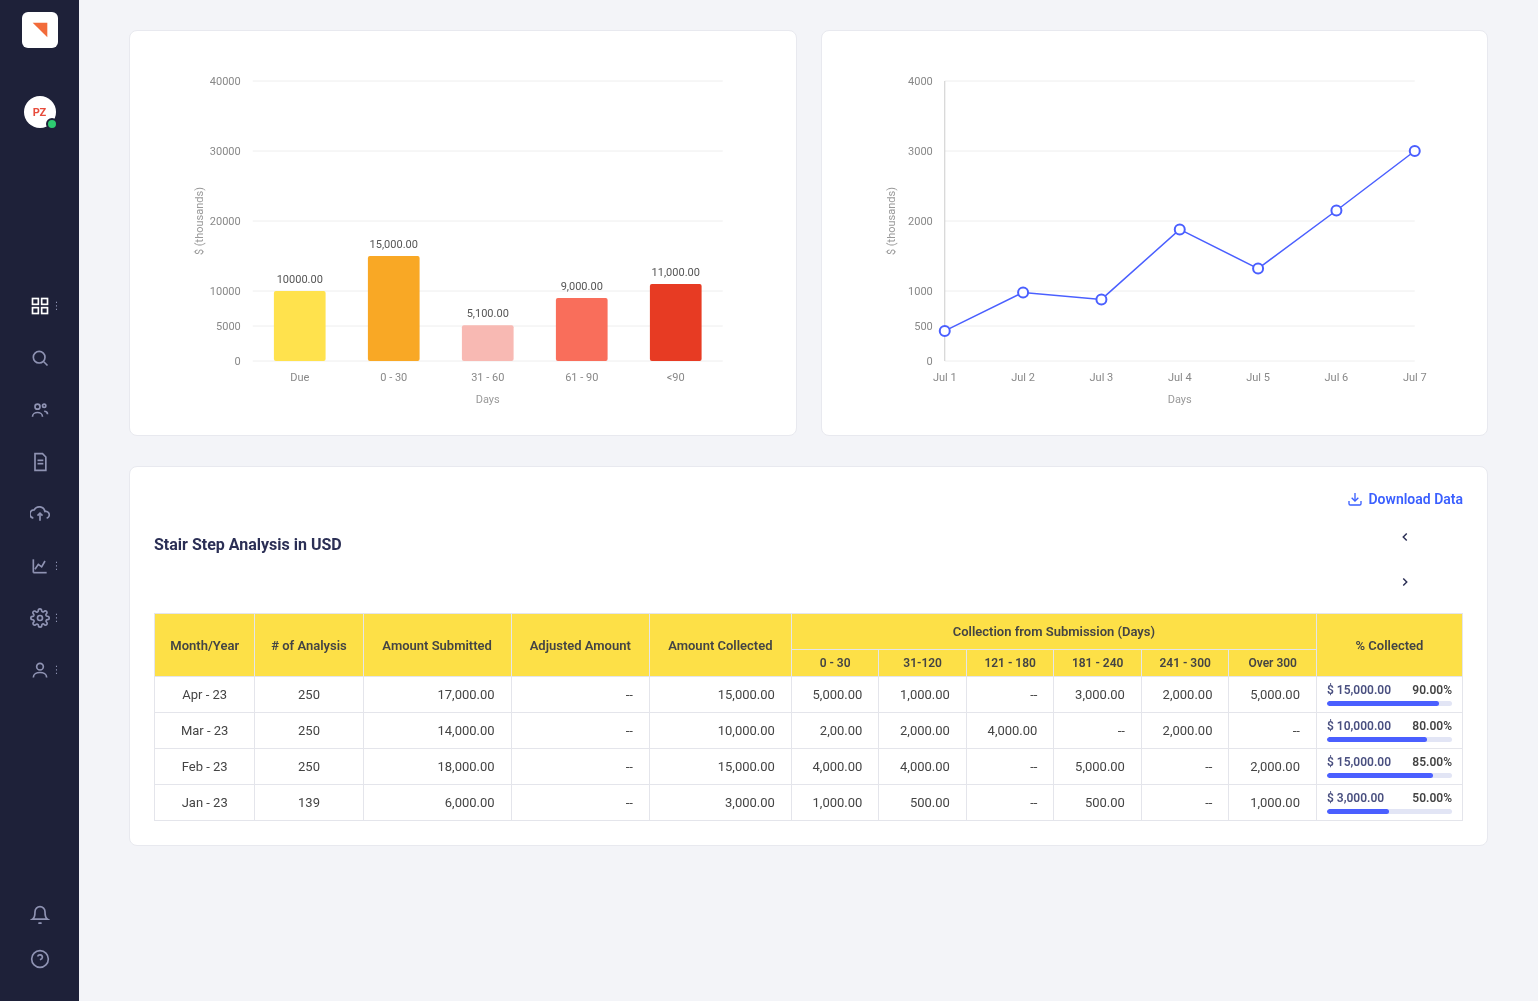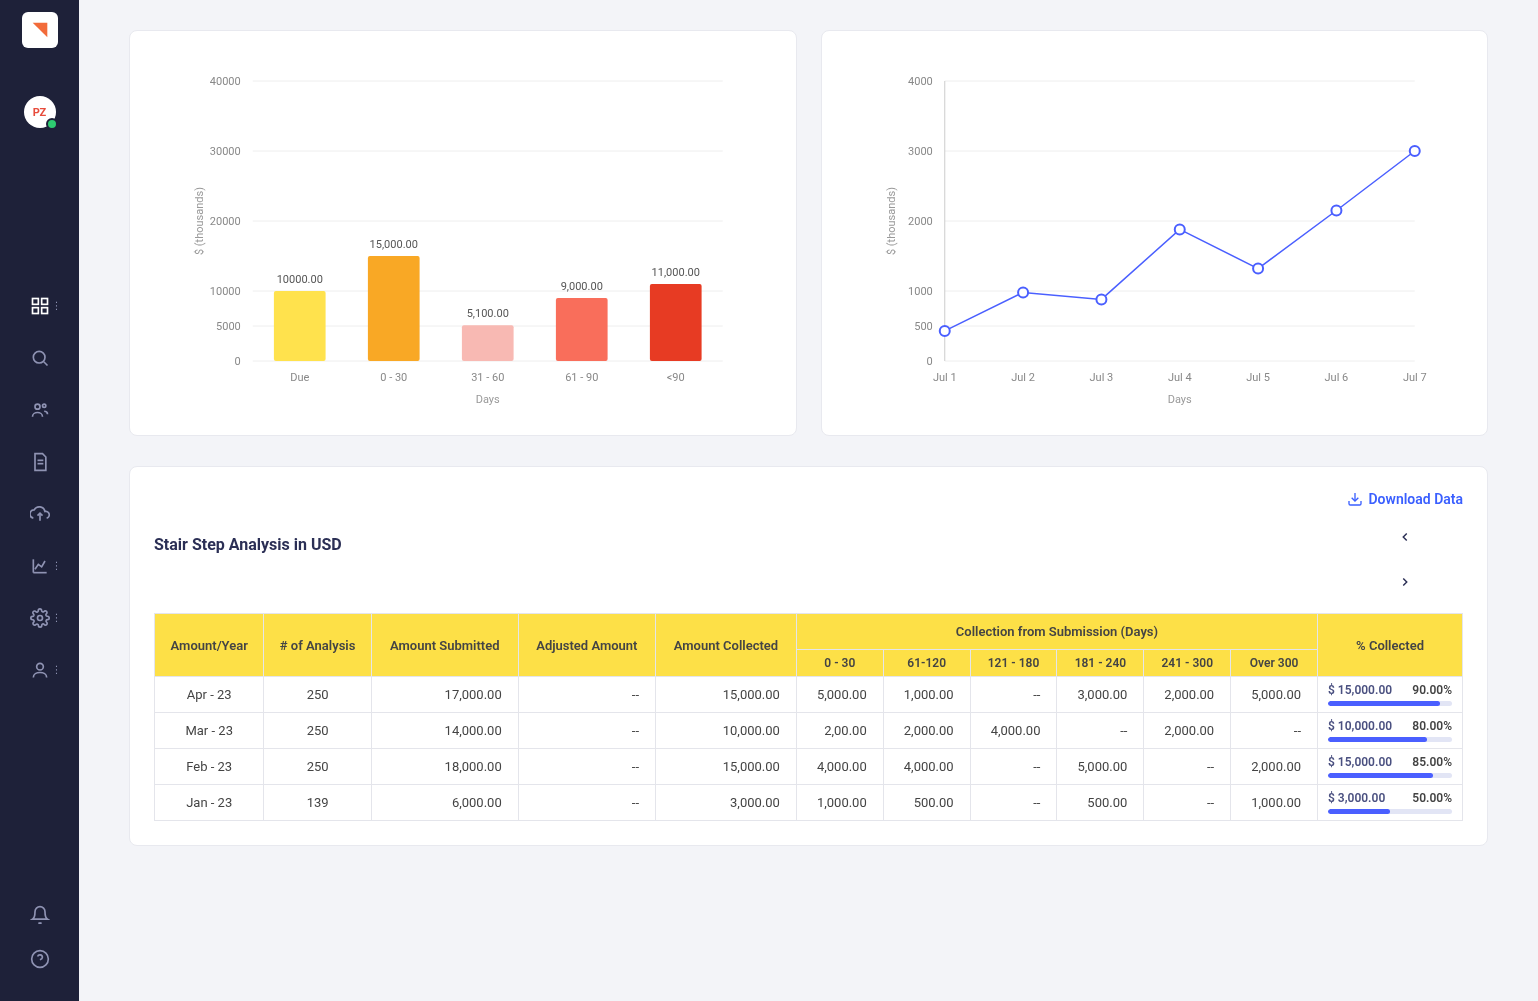--- a/index.html
+++ b/index.html
@@ -240,31 +240,31 @@
           <svg width="14" height="14" viewBox="0 0 24 24" fill="none" stroke="currentColor" stroke-width="2.5">
               <polyline points="9 18 15 12 9 6"></polyline>
             </svg>
         </span>
       </div>
     </div>
 
     <table class="stair">
       <thead>
         <tr>
-          <th rowspan="2">Amount/Year</th>
+          <th rowspan="2">Month/Year</th>
           <th rowspan="2"># of Analysis</th>
           <th rowspan="2">Amount Submitted</th>
           <th rowspan="2">Adjusted Amount</th>
           <th rowspan="2">Amount Collected</th>
           <th colspan="6">Collection from Submission (Days)</th>
           <th rowspan="2">% Collected</th>
         </tr>
         <tr id="bucket-header-row">
             <th class="bucket-header b-0">0 - 30</th>
-            <th class="bucket-header b-1">61-120</th>
+            <th class="bucket-header b-1">31-120</th>
             <th class="bucket-header b-2">121 - 180</th>
             <th class="bucket-header b-3">181 - 240</th>
             <th class="bucket-header b-4">241 - 300</th>
             <th class="bucket-header b-5">Over 300</th>
           </tr>
       </thead>
       <tbody id="stair-body">
           <tr>
             <td>Apr - 23</td>
             <td>250</td>

